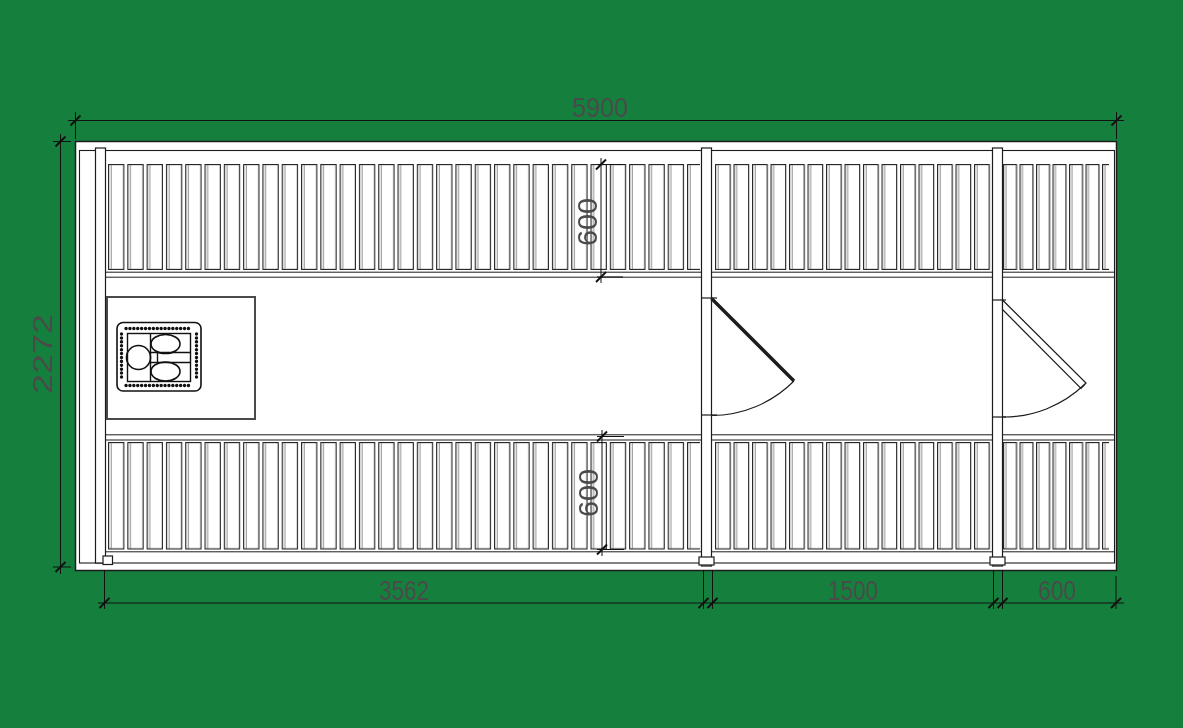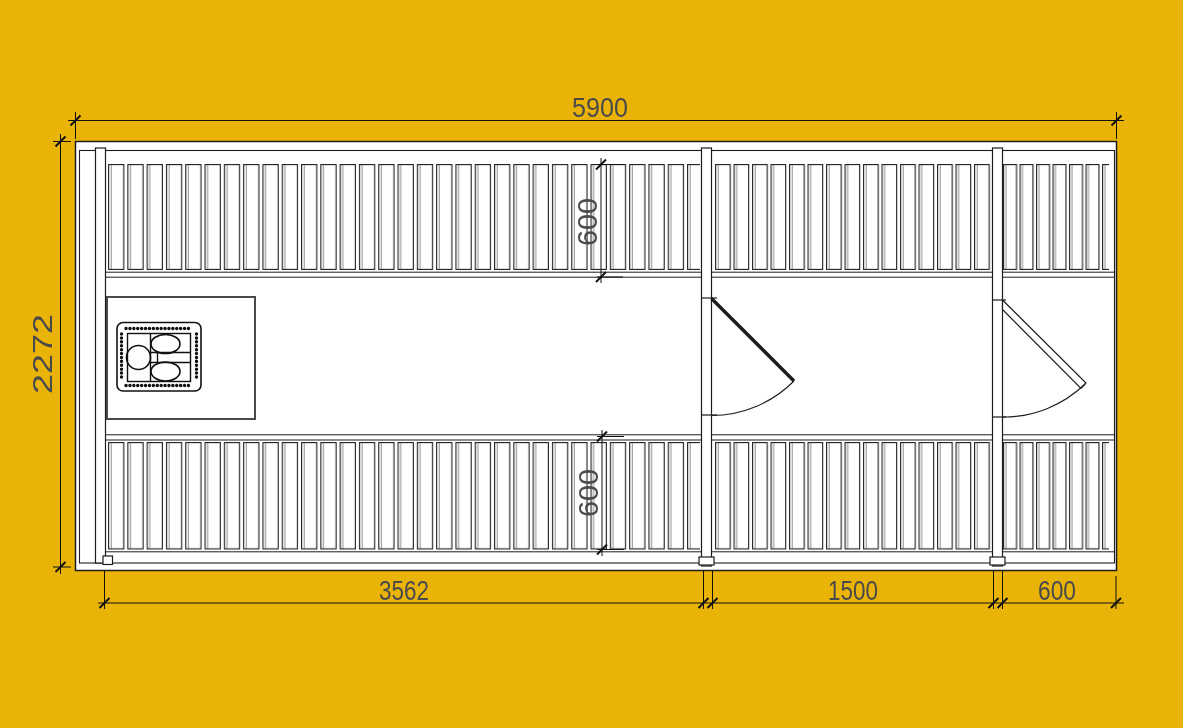--- a/index.html
+++ b/index.html
@@ -1,16 +1,16 @@
 <!DOCTYPE html>
 <html><head>
 <meta charset="utf-8">
 <style>
   html,body{margin:0;padding:0;background:#ffffff;}
-  .cad-viewport{position:relative;width:1183px;height:728px;background:#eab308;overflow:hidden;
+  .cad-viewport{position:relative;width:1183px;height:728px;background:#15803d;overflow:hidden;
     font-family:"Liberation Sans", sans-serif;}
   svg{position:absolute;left:0;top:0;}
   text{fill:#4a4a4a;font-family:"Liberation Sans", sans-serif;font-size:28px;}
 </style>
 </head>
 <body>
 
 <div class="cad-viewport">
 <svg width="1183" height="728" viewBox="0 0 1183 728">
   <defs>

